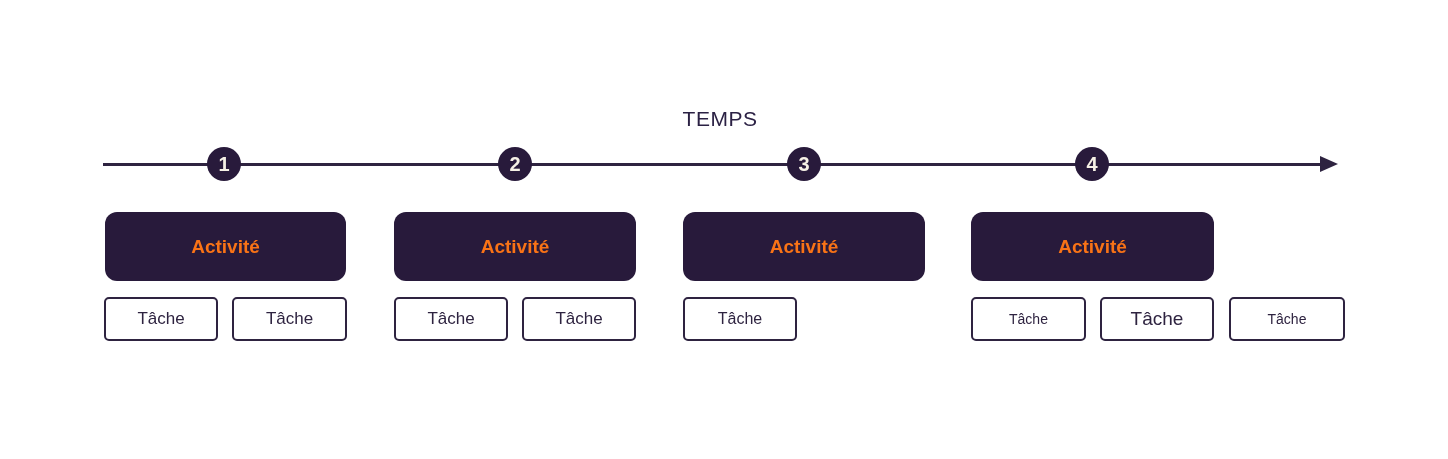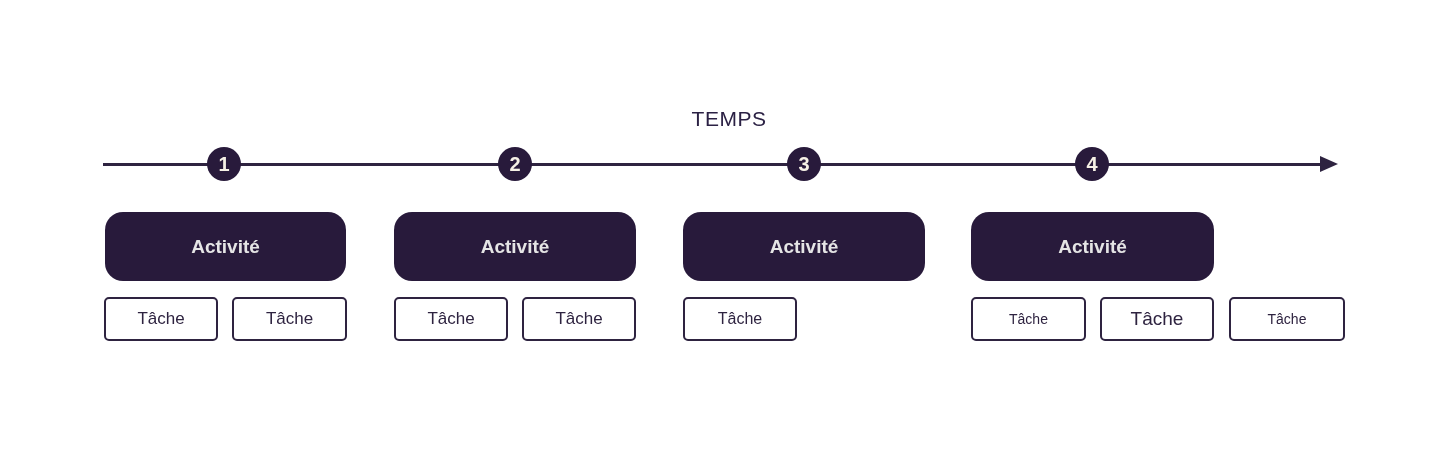--- a/index.html
+++ b/index.html
@@ -13,21 +13,21 @@
     height: 459px;
     background: #ffffff;
     overflow: hidden;
     font-family: "Liberation Sans", sans-serif;
     color: #281a3b;
   }
   
   .diagram-title {
     position: absolute;
     top: 107px;
-    left: 9px;
+    left: 0;
     width: 1440px;
     text-align: center;
     font-size: 21px;
     font-weight: 500;
     letter-spacing: 0.5px;
     color: #2b2144;
   }
   
   .axis-line {
     position: absolute;
@@ -65,23 +65,23 @@
   }
   .m1 { left: 207px; }
   .m2 { left: 498px; }
   .m3 { left: 787px; }
   .m4 { left: 1075px; }
   
   .activity {
     position: absolute;
     top: 212px;
     height: 69px;
-    border-radius: 18px;
+    border-radius: 12px;
     background: #281a3b;
-    color: #e5e5e5;
+    color: #f97316;
     font-size: 19px;
     font-weight: bold;
     display: flex;
     align-items: center;
     justify-content: center;
   }
   .a1 { left: 105px; width: 241px; }
   .a2 { left: 394px; width: 242px; }
   .a3 { left: 683px; width: 242px; }
   .a4 { left: 971px; width: 243px; }

